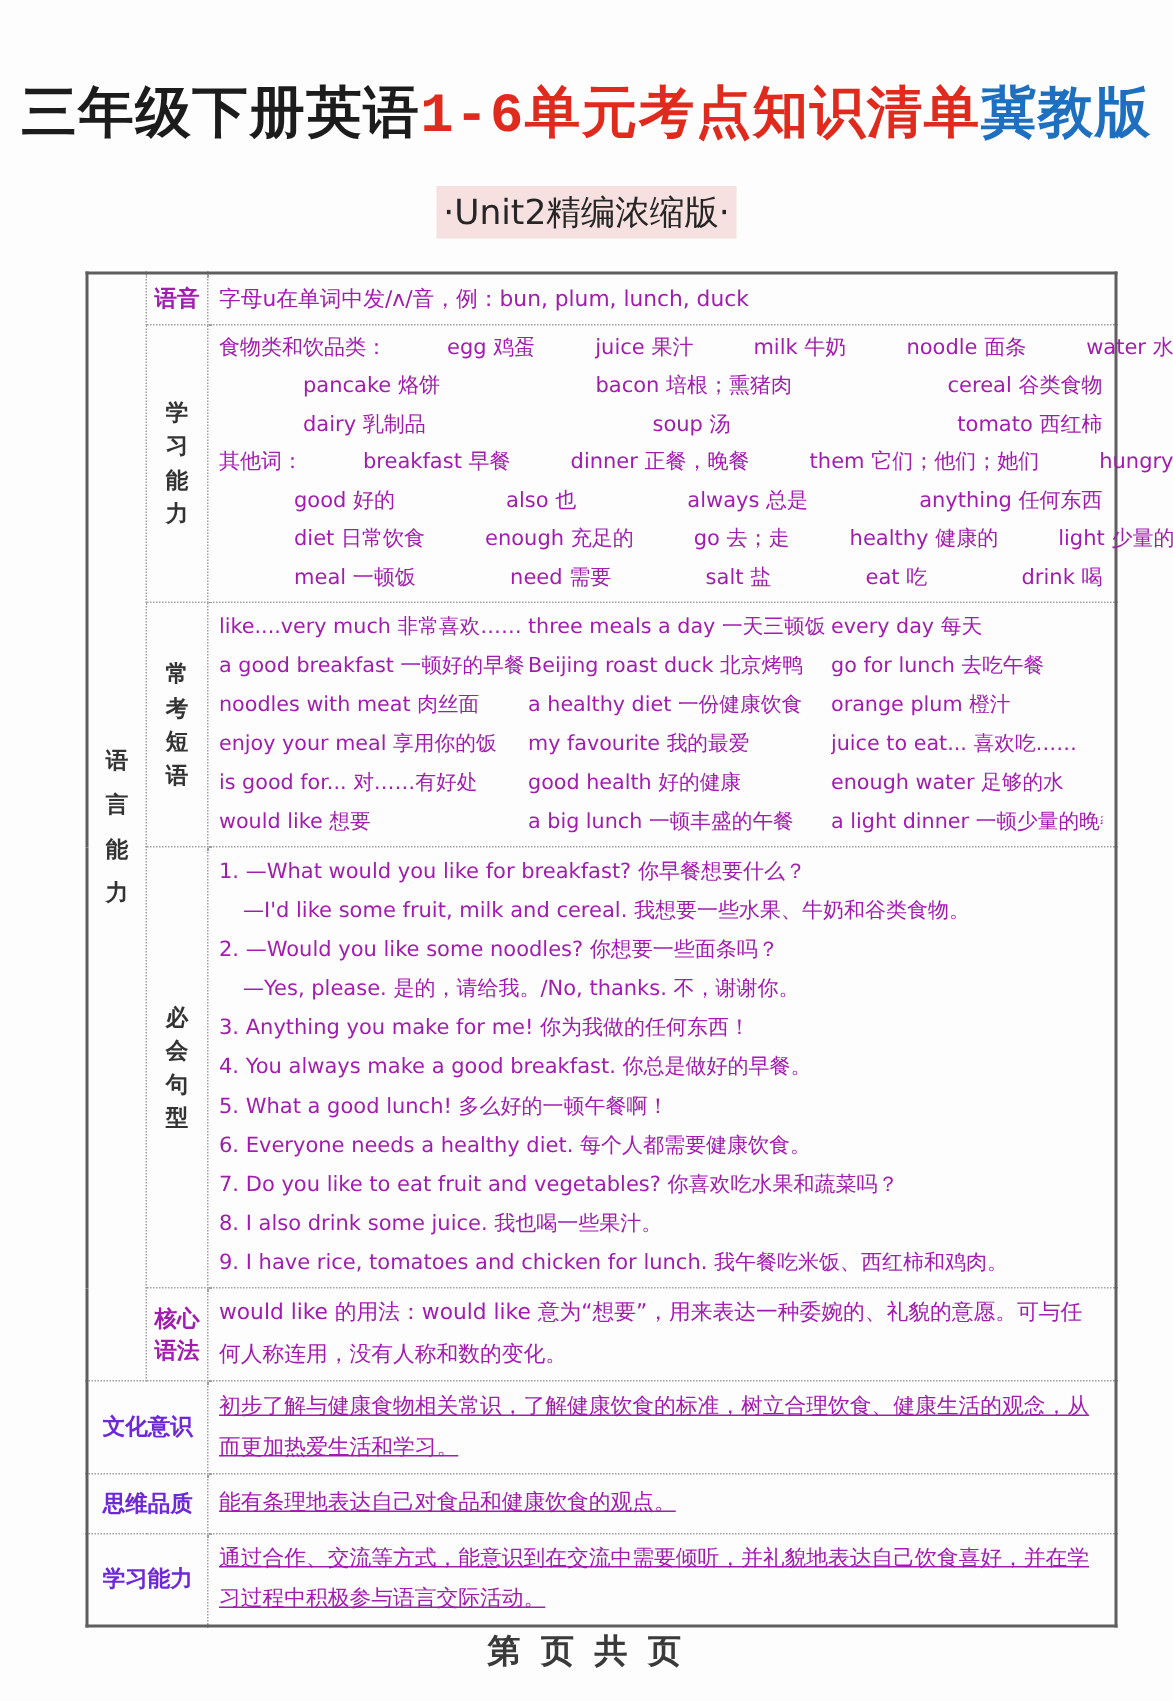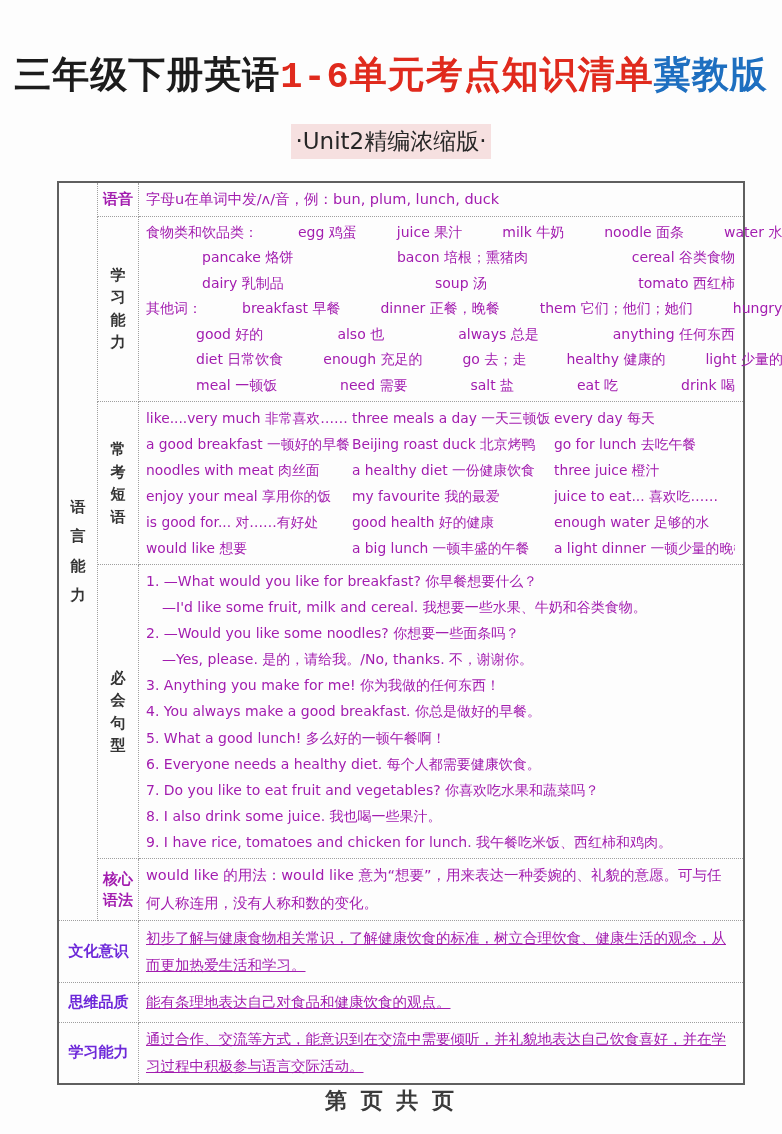--- a/index.html
+++ b/index.html
@@ -145,21 +145,21 @@
               <span class="phrase-item">every day 每天</span>
             </div>
             <div class="phrase-row">
               <span class="phrase-item">a good breakfast 一顿好的早餐</span>
               <span class="phrase-item">Beijing roast duck 北京烤鸭</span>
               <span class="phrase-item">go for lunch 去吃午餐</span>
             </div>
             <div class="phrase-row">
               <span class="phrase-item">noodles with meat 肉丝面</span>
               <span class="phrase-item">a healthy diet 一份健康饮食</span>
-              <span class="phrase-item">three juice 橙汁</span>
+              <span class="phrase-item">orange plum 橙汁</span>
             </div>
             <div class="phrase-row">
               <span class="phrase-item">enjoy your meal 享用你的饭</span>
               <span class="phrase-item">my favourite 我的最爱</span>
               <span class="phrase-item">juice to eat... 喜欢吃……</span>
             </div>
             <div class="phrase-row">
               <span class="phrase-item">is good for... 对……有好处</span>
               <span class="phrase-item">good health 好的健康</span>
               <span class="phrase-item">enough water 足够的水</span>

